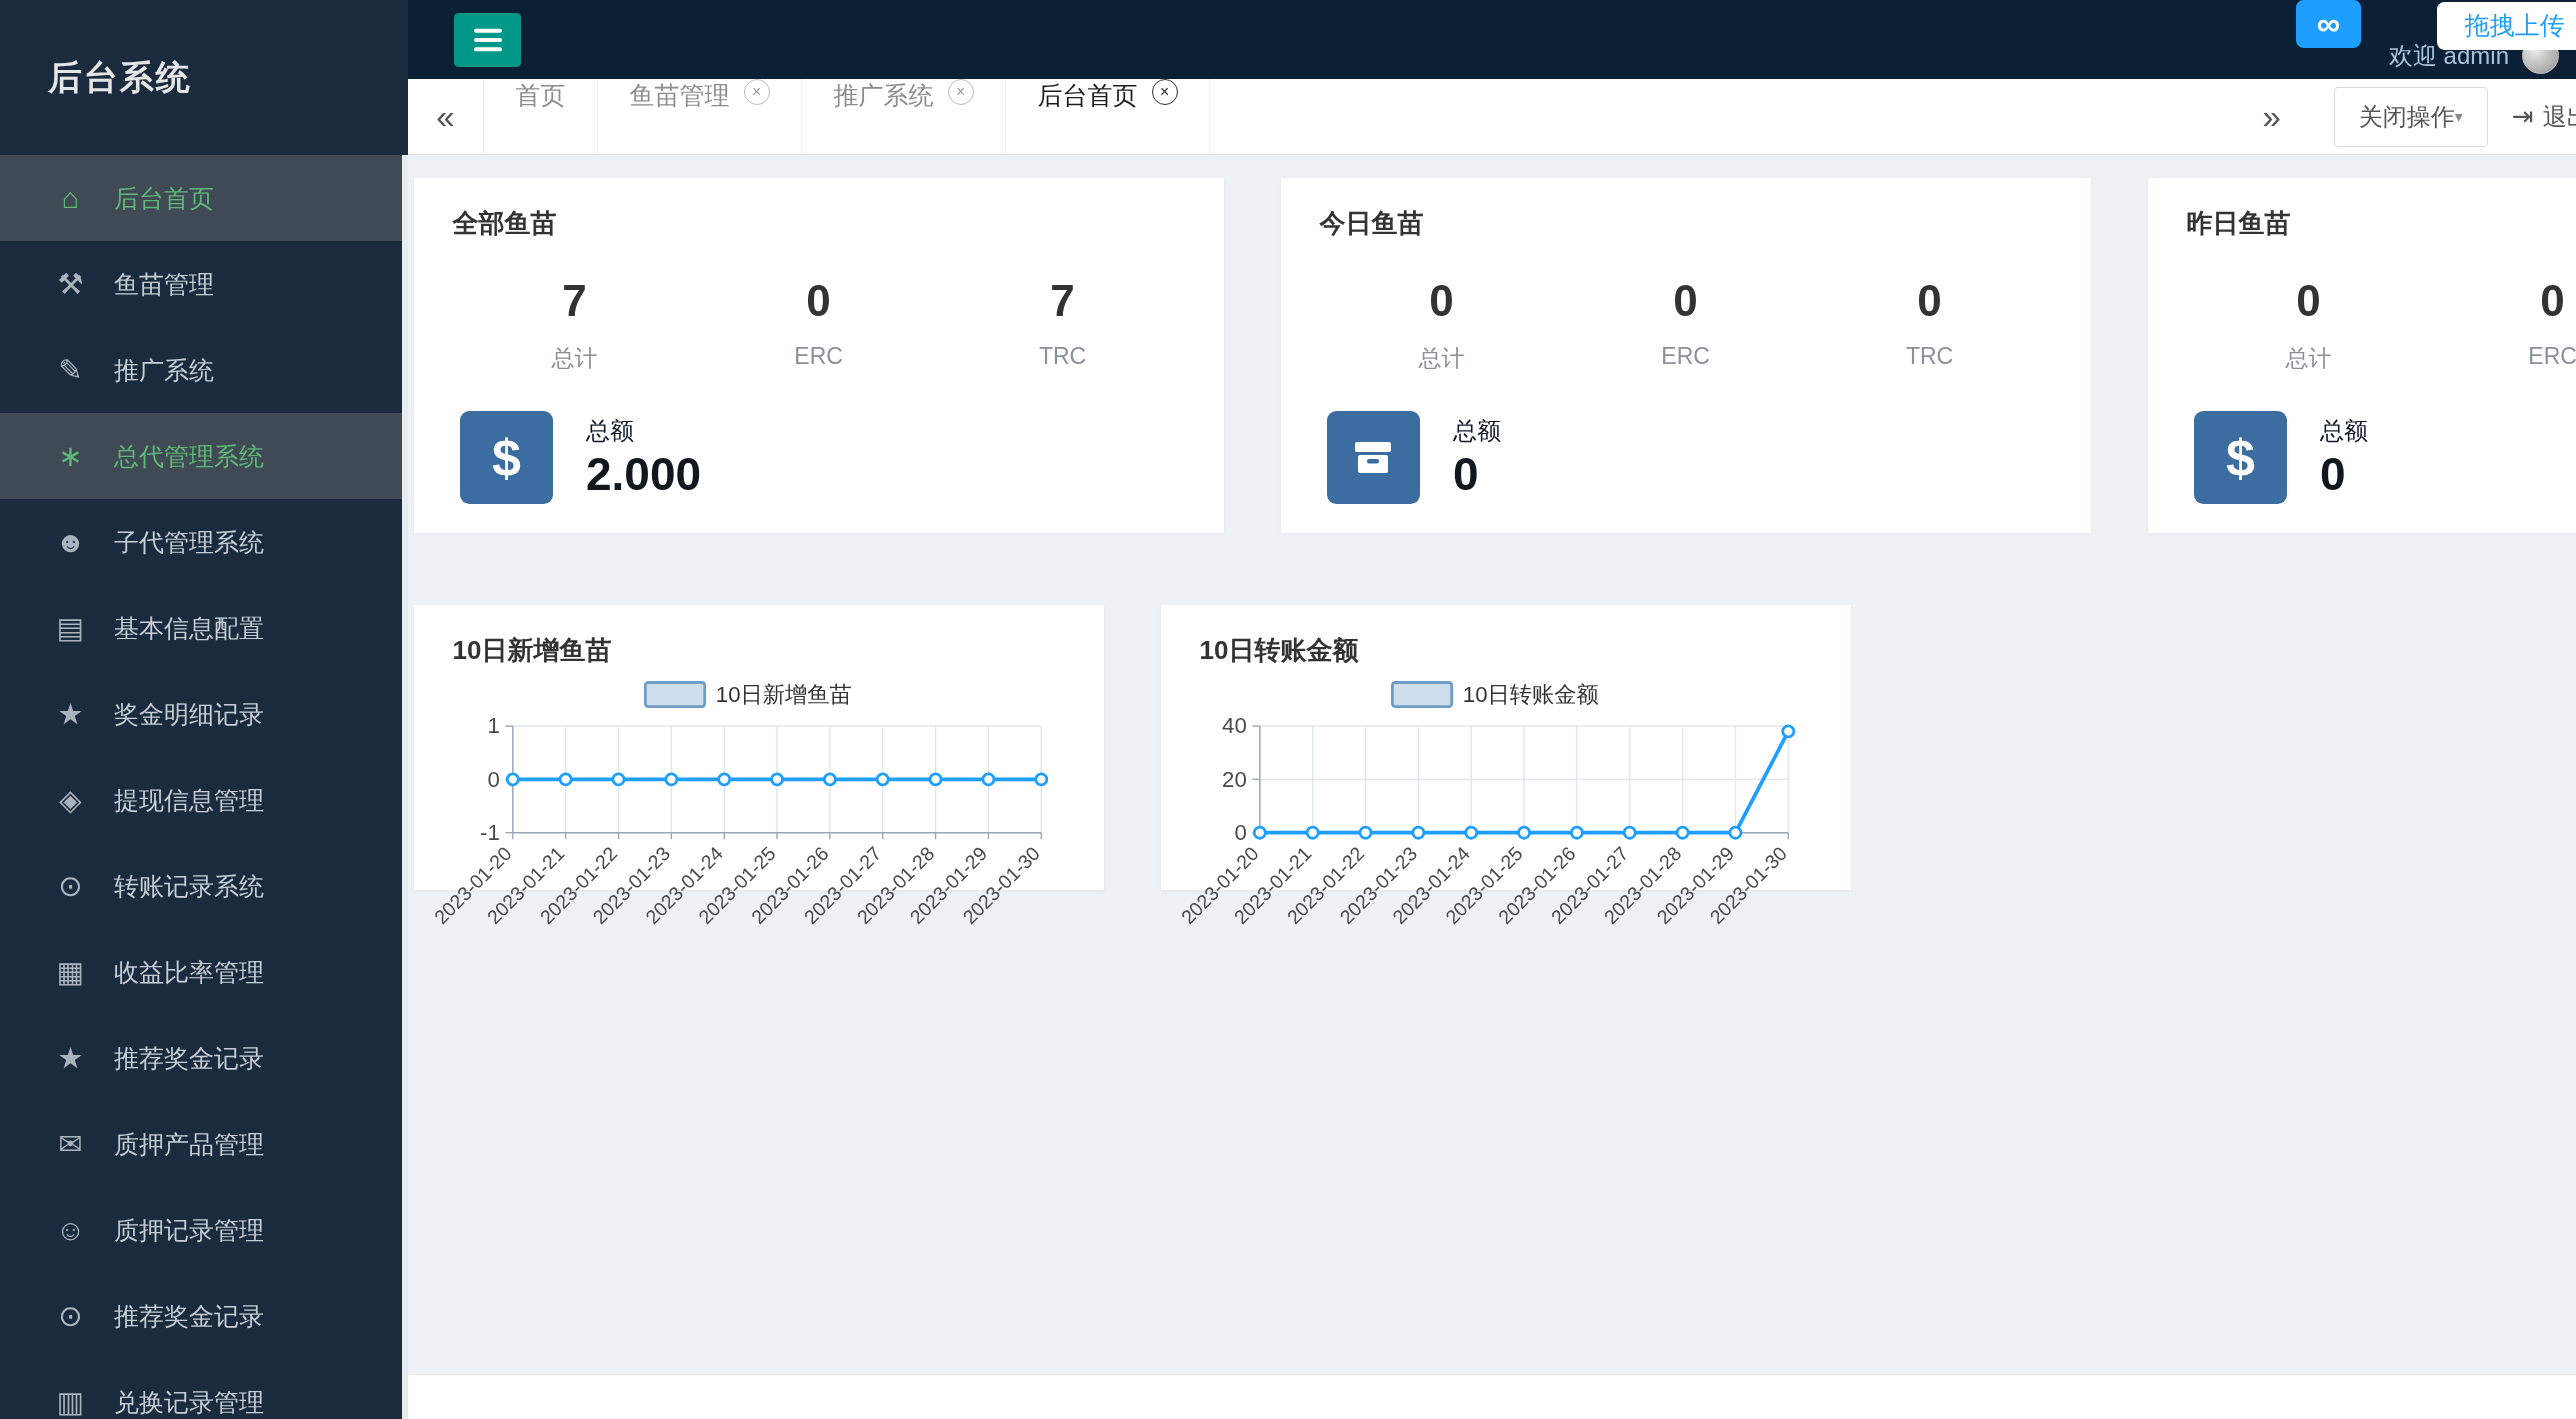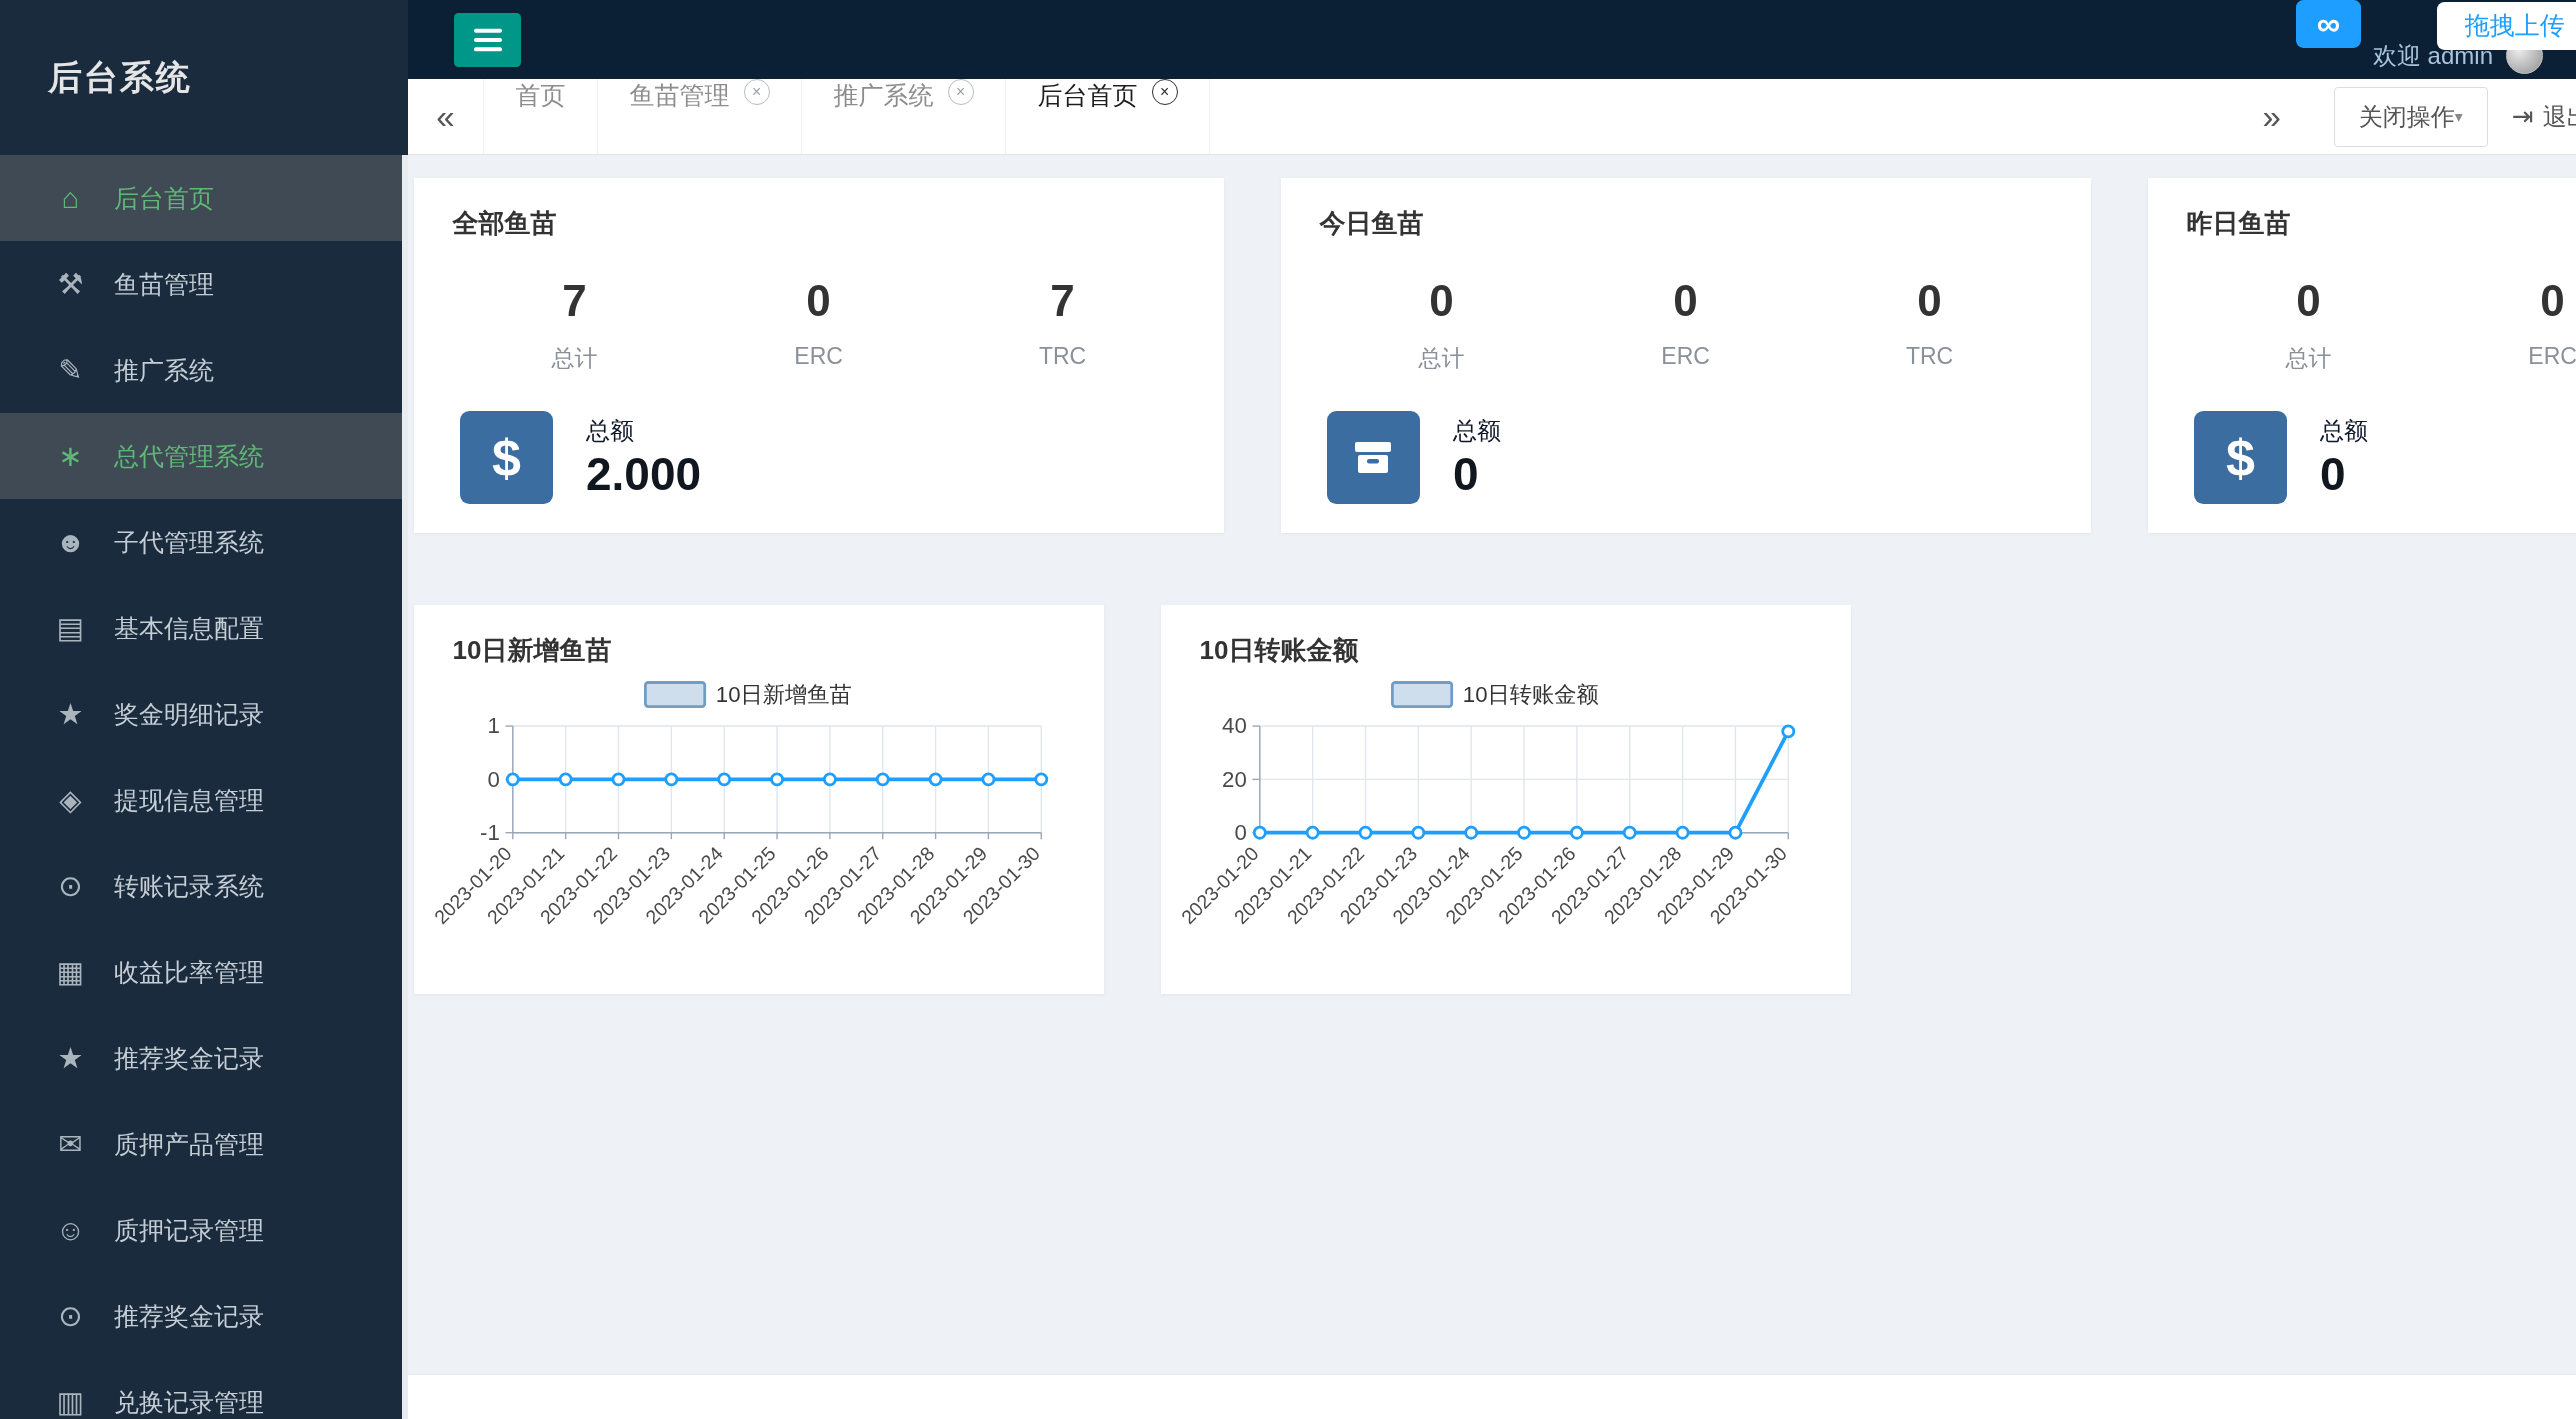--- a/index.html
+++ b/index.html
@@ -15,21 +15,21 @@
   .menu-item.active { background:#3f4a54; color:#5FB878; }
   .menu-item.active .mi-icon { color:#5FB878; }
   .sidebar-scrollbar { position:absolute; top:155px; right:0; bottom:0; width:6.5px; background:#e8ecef; }
 
   
   .main { flex:1; min-width:0; display:flex; flex-direction:column; }
 
   .topbar { height:79px; background:#0b2034; position:relative; flex-shrink:0; }
   .hamburger { position:absolute; left:46px; top:13px; width:67px; height:54px; background:#009688; border:none; border-radius:4.6px; display:flex; align-items:center; justify-content:center; cursor:pointer; }
   .bars { width:28px; height:3.7px; background:#fff; border-radius:1.9px; box-shadow:0 9.3px 0 #fff, 0 -9.3px 0 #fff; }
-  .welcome { position:absolute; right:33px; top:37px; color:#a9c3dc; font-size:24px; display:flex; align-items:center; gap:13px; }
+  .welcome { position:absolute; right:17px; top:37px; color:#a9c3dc; font-size:24px; display:flex; align-items:center; gap:13px; }
   .avatar { width:37px; height:37px; border-radius:50%; background:radial-gradient(circle at 35% 35%, #ececec, #8f8f8f); border:1.9px solid #c4c4c4; }
   .upload-tile { position:absolute; top:0; right:215px; width:65px; height:48px; background:#1E9FFF; border-radius:7.4px; color:#fff; font-size:33px; font-weight:bold; display:flex; align-items:center; justify-content:center; cursor:pointer; }
   .upload-label { position:absolute; top:1.9px; right:-16.7px; background:#ffffff; color:#1E9FFF; font-size:25px; padding:7.4px 28px; border-radius:7.4px; cursor:pointer; white-space:nowrap; }
 
   
   .tabbar { height:76px; background:#fff; border-bottom:0.9px solid #e4e4e4; display:flex; align-items:stretch; flex-shrink:0; }
   .tab-scroll { width:76px; display:flex; align-items:center; justify-content:center; color:#555; font-size:33px; cursor:pointer; }
   .tab-scroll.left { border-right:0.9px solid #f0f0f0; }
   .tabs { display:flex; }
   .tab { display:flex; align-items:flex-start; gap:14px; padding:0 31.5px; font-size:25px; color:#8d8d8d; border-right:0.9px solid #f1f1f1; cursor:pointer; white-space:nowrap; }
@@ -52,21 +52,21 @@
   .metrics { display:flex; margin-top:35px; }
   .metric { flex:1; text-align:center; }
   .metric-value { font-size:44px; font-weight:bold; color:#333; }
   .metric-label { font-size:23px; color:#8a9099; margin-top:17px; }
   .total-row { display:flex; align-items:center; gap:33px; margin-top:37px; padding-left:7.4px; }
   .icon-tile { width:93px; height:93px; border-radius:9.3px; background:#3c6da0; display:flex; align-items:center; justify-content:center; flex-shrink:0; }
   .icon-tile .glyph { color:#fff; font-size:52px; font-weight:bold; }
   .total-label { font-size:24px; color:#0f172a; }
   .total-value { font-size:46px; font-weight:bold; color:#10171e; margin-top:1.9px; line-height:1.1; }
 
-  .chart-card { width:690px; height:389px; background:#fff; box-shadow:0 0.9px 3.7px rgba(0,0,0,0.05); padding:28px 0 0; }
+  .chart-card { width:690px; height:285px; background:#fff; box-shadow:0 0.9px 3.7px rgba(0,0,0,0.05); padding:28px 0 0; }
   .chart-card .card-title { padding-left:39px; }
   svg.chart { display:block; margin:7.4px auto 0; }
 
   .footer { height:46px; background:#ffffff; border-top:0.9px solid #e8e8e8; flex-shrink:0; }
 </style>
 </head>
 <body>
 
 <div class="app">
 

